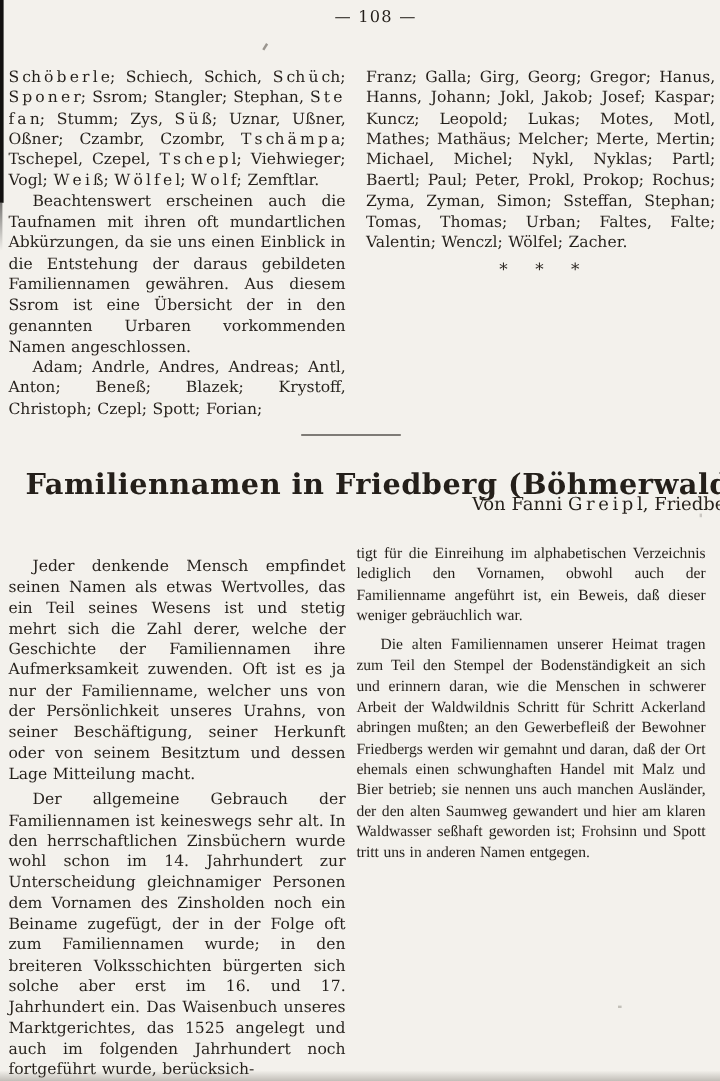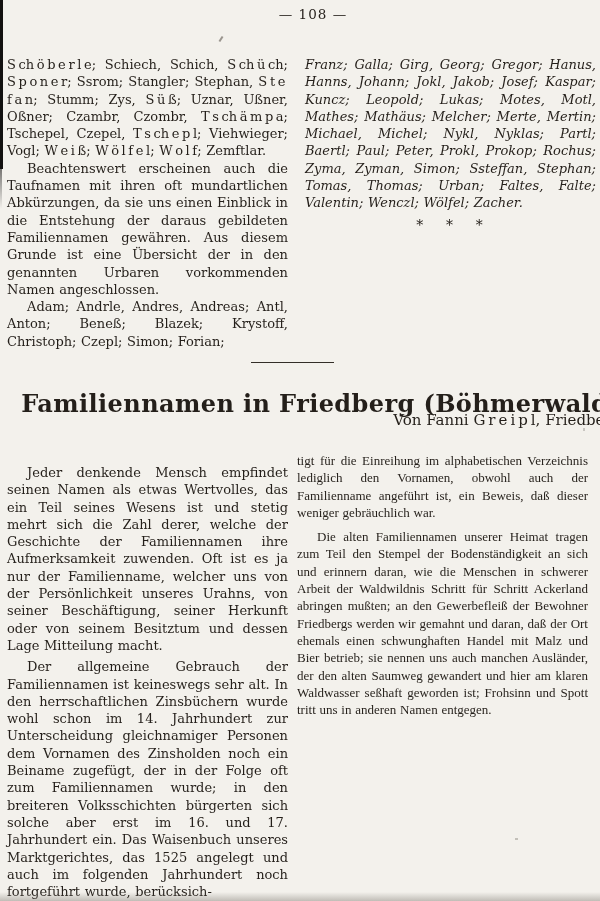--- a/index.html
+++ b/index.html
@@ -61,21 +61,21 @@
     text-align: justify;
     font-size: 13px;
     line-height: 17.3px;
     word-spacing: 0.5px;
     margin-top: 12px;
   }
   .col p { margin: 0; }
   .indent { text-indent: 20px; }
 
   .top-left  { left: 7px;   top: 44px;  width: 281px; }
-  .top-right { left: 305px; top: 44px;  width: 291px; font-style: italic; }
+  .top-right { left: 305px; top: 44px;  width: 291px; }
   .art-left  { left: 7px;   top: 452px; width: 281px; }
   .art-right { left: 297px; top: 440px; width: 291px; font-family: Liberation Serif, serif; }
 
   .art-left p + p { margin-top: 4px; }
   .art-right p + p { margin-top: 7px; }
 
   .stars {
     text-align: center;
     text-indent: 0;
     margin: 5px 0 1px 0 !important;
@@ -117,22 +117,22 @@
   <div class="edge-left-fade"></div>
 
   <div class="page-number">— 108 —</div>
   <div class="speck s1"></div>
   <div class="speck s2"></div>
   <div class="speck s3"></div>
   <div class="speck s4"></div>
 
   <div class="col top-left">
     <p>S ch ö b e r l e; Schiech, Schich, S ch ü ch; S p o n e r; Ssrom; Stangler; Stephan, S t e f a n; Stumm; Zys, S ü ß; Uznar, Ußner, Oßner; Czambr, Czombr, T s ch ä m p a; Tschepel, Czepel, T s ch e p l; Viehwieger; Vogl; W e i ß; W ö l f e l; W o l f; Zemftlar.</p>
-    <p class="indent">Beachtenswert erscheinen auch die Taufnamen mit ihren oft mundartlichen Abkürzungen, da sie uns einen Einblick in die Entstehung der daraus gebildeten Familiennamen gewähren. Aus diesem Grunde ist eine Übersicht der in den genannten Urbaren vorkommenden Namen angeschlossen.</p>
-    <p class="indent">Adam; Andrle, Andres, Andreas; Antl, Anton; Beneß; Blazek; Krystoff, Christoph; Czepl; Simon; Forian;</p>
+    <p class="indent">Beachtenswert erscheinen auch die Taufnamen mit ihren oft mundartlichen Abkürzungen, da sie uns einen Einblick in die Entstehung der daraus gebildeten Familiennamen gewähren. Aus diesem Ssrom ist eine Übersicht der in den genannten Urbaren vorkommenden Namen angeschlossen.</p>
+    <p class="indent">Adam; Andrle, Andres, Andreas; Antl, Anton; Beneß; Blazek; Krystoff, Christoph; Czepl; Spott; Forian;</p>
   </div>
 
   <div class="col top-right">
     <p>Franz; Galla; Girg, Georg; Gregor; Hanus, Hanns, Johann; Jokl, Jakob; Josef; Kaspar; Kuncz; Leopold; Lukas; Motes, Motl, Mathes; Mathäus; Melcher; Merte, Mertin; Michael, Michel; Nykl, Nyklas; Partl; Baertl; Paul; Peter, Prokl, Prokop; Rochus; Zyma, Zyman, Simon; Ssteffan, Stephan; Tomas, Thomas; Urban; Faltes, Falte; Valentin; Wenczl; Wölfel; Zacher.</p>
     <p class="stars">*   *   *</p>
   </div>
 
   <div class="title-rule"></div>
 
   <h1 class="article-title">Familiennamen in Friedberg (Böhmerwald).</h1>

